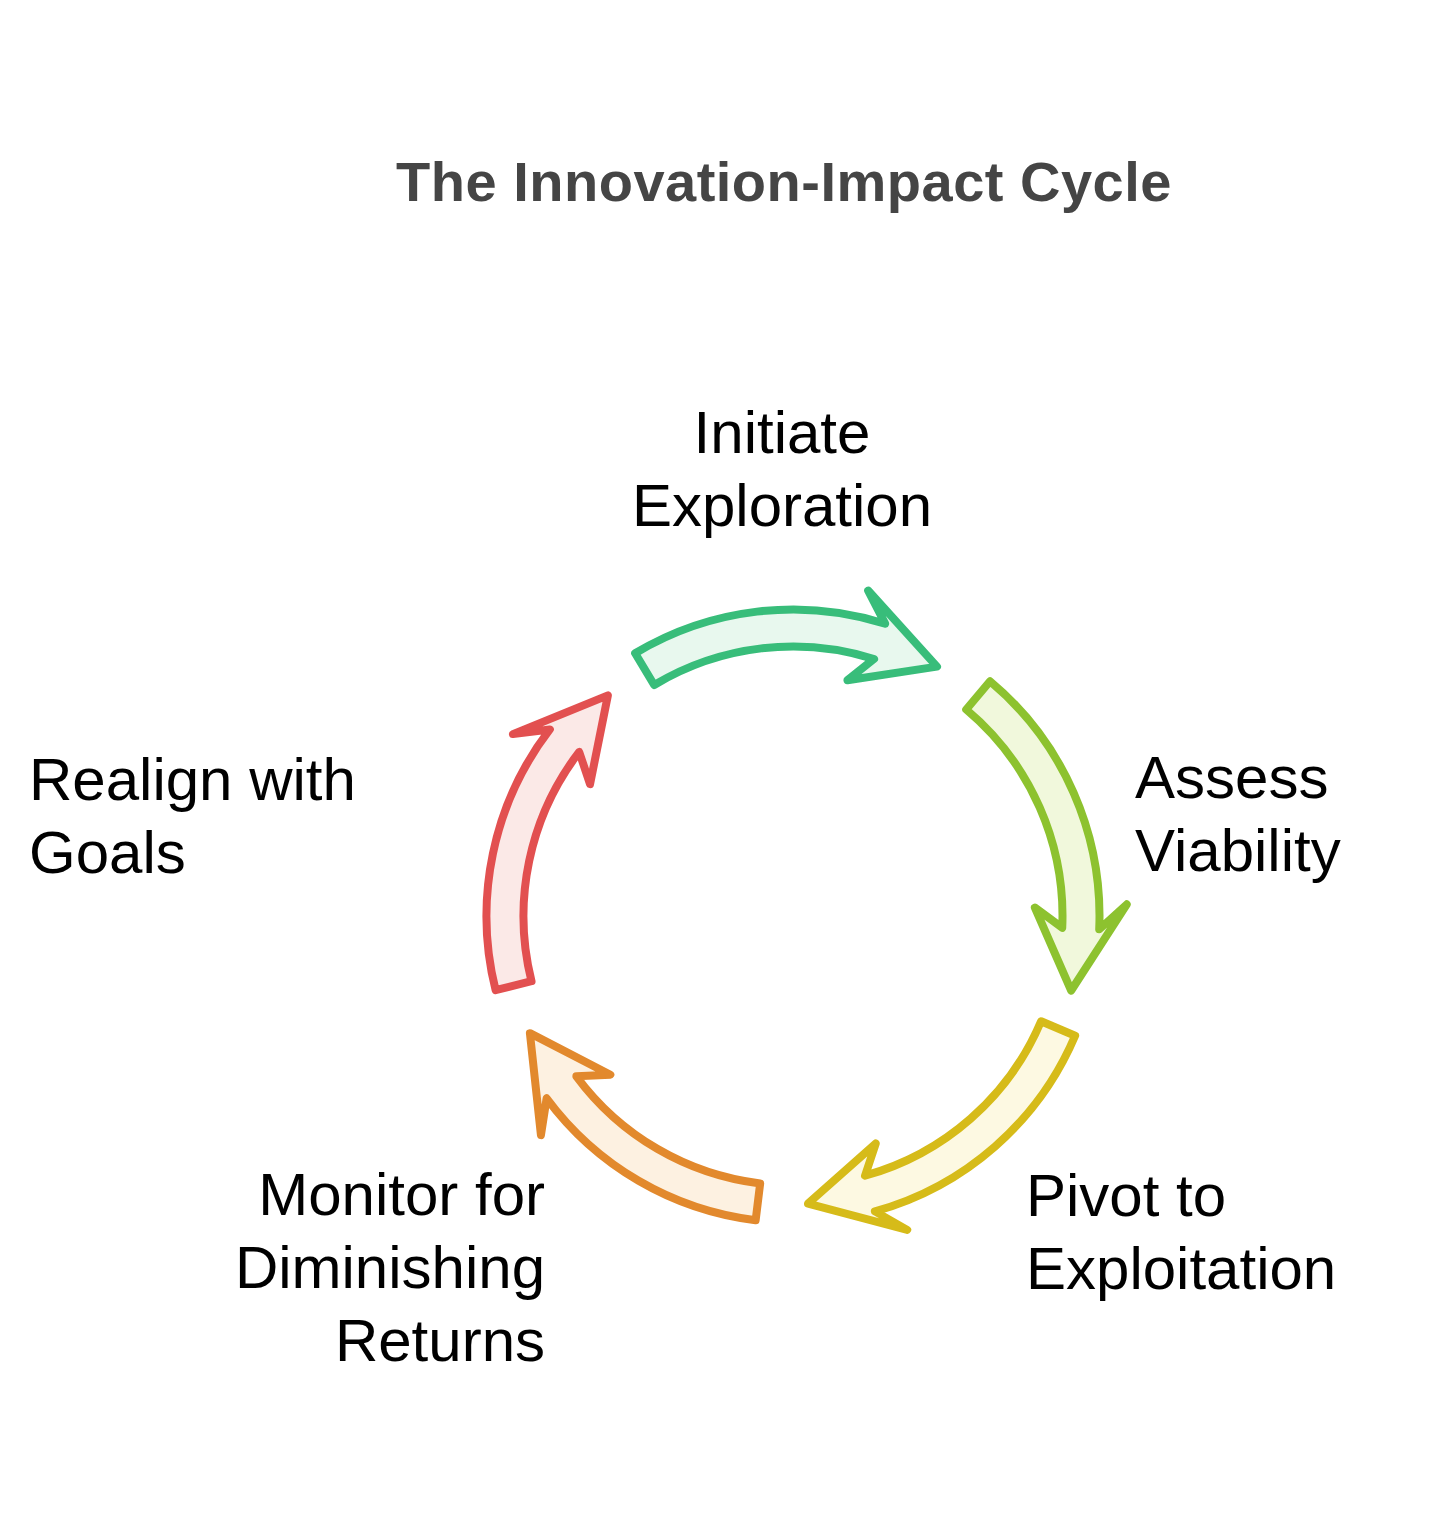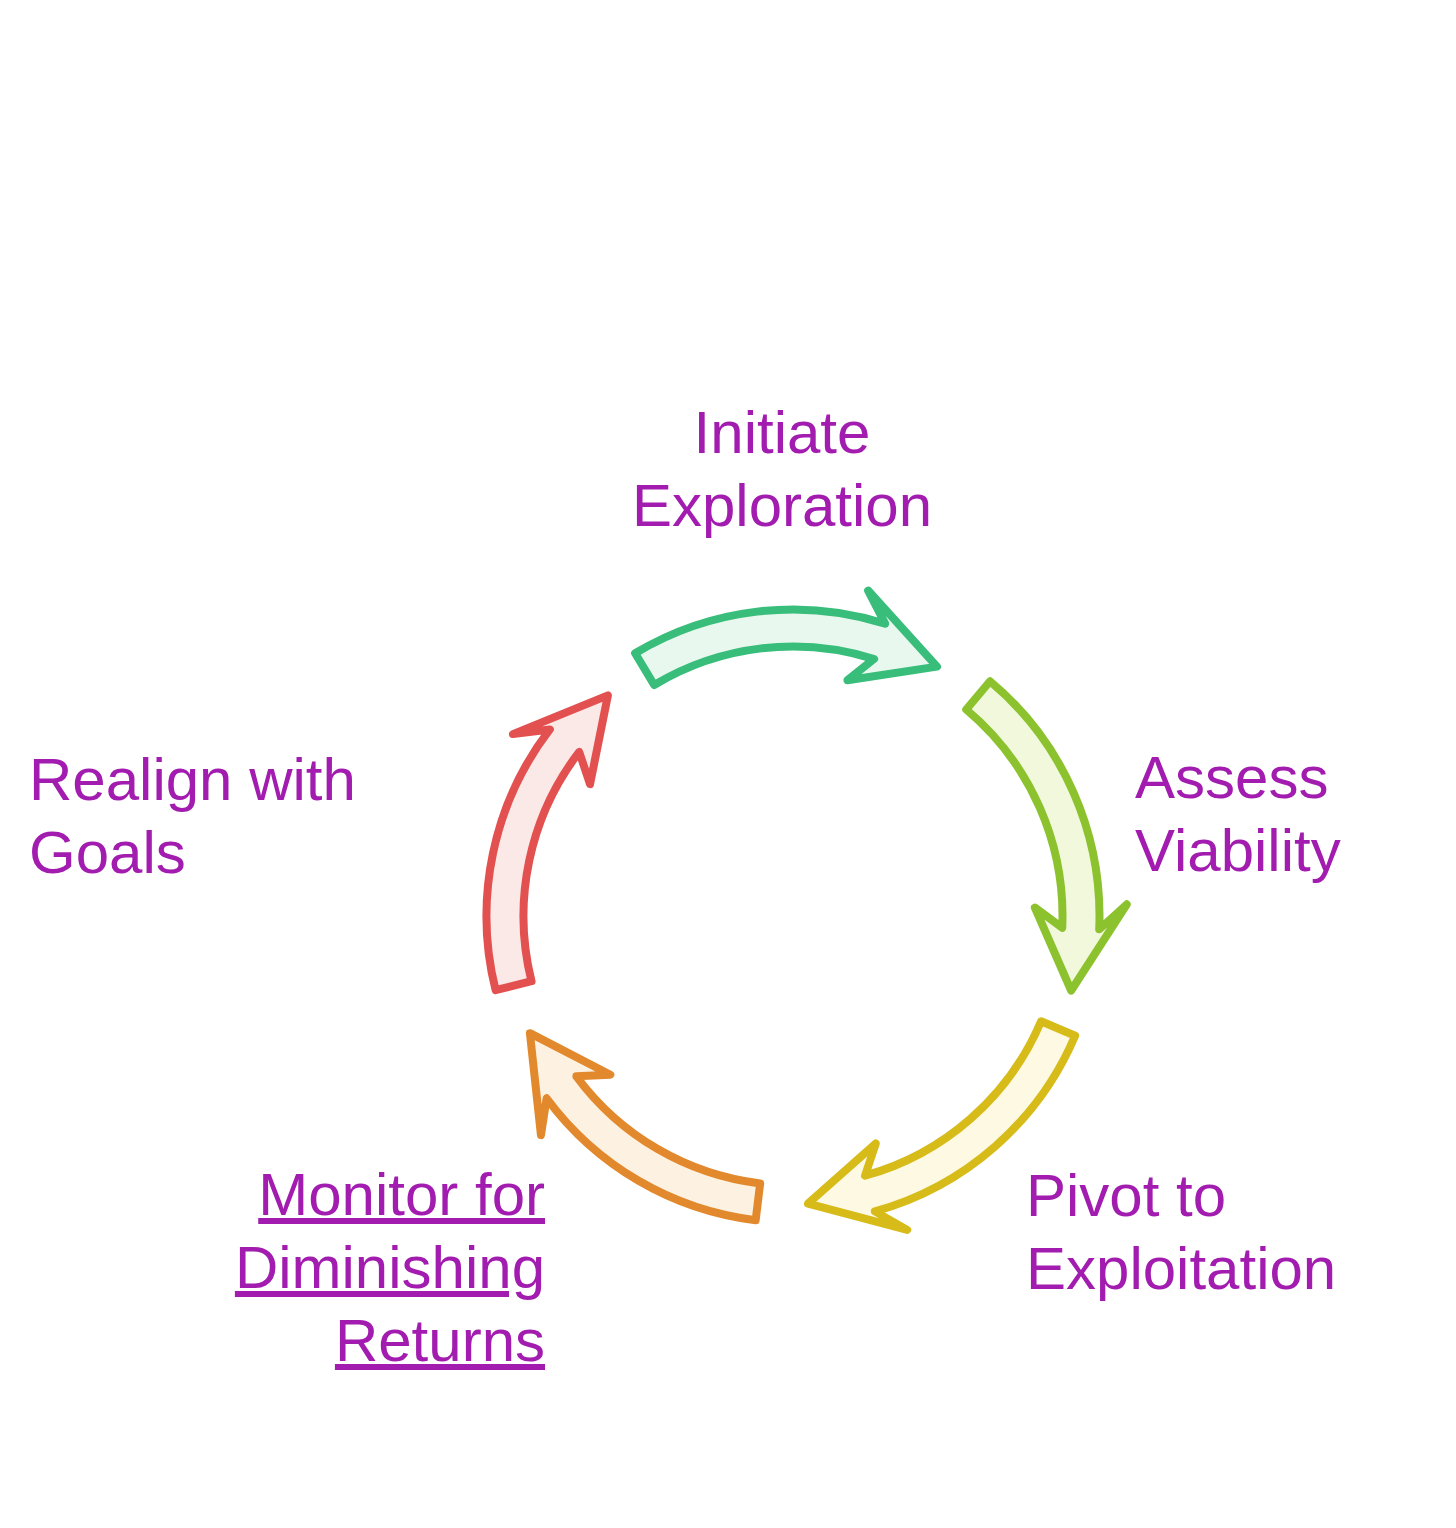--- a/index.html
+++ b/index.html
@@ -29,34 +29,35 @@
     font-size: 56px;
     line-height: 64px;
     font-weight: bold;
     color: #454545;
     letter-spacing: 0.5px;
   }
   .step-label {
     position: absolute;
     font-size: 60px;
     line-height: 73px;
-    color: #a21caf;
+    color: #000000;
     white-space: pre-line;
   }
   .lbl-initiate { top: 396px; left: 432px; width: 700px; text-align: center; }
   .lbl-assess   { top: 741px; left: 1135px; width: 420px; text-align: left; }
   .lbl-pivot    { top: 1159px; left: 1026px; width: 460px; text-align: left; }
-  .lbl-monitor  { top: 1158px; left: 145px; width: 400px; text-align: right; text-decoration: underline; }
+  .lbl-monitor  { top: 1158px; left: 145px; width: 400px; text-align: right; }
   .lbl-realign  { top: 743px; left: 29px;  width: 400px; text-align: left; }
 </style>
 </head>
 <body>
 
 <div id="canvas">
 
+  <div class="page-title">The Innovation-Impact Cycle</div>
 
   <svg id="cycle-svg" width="1456" height="1528" viewBox="0 0 1456 1528">
       <path d="M 635.14 653.28 A 306.50 306.50 0 0 1 885.17 623.69 L 868.13 590.56 L 937.00 666.58 L 847.44 680.20 L 874.04 658.97 A 269.50 269.50 0 0 0 654.20 684.99 Z" fill="#e8f8ee" stroke="#38bd7a" stroke-width="8" stroke-linejoin="round"></path>
       <path d="M 990.01 681.21 A 306.50 306.50 0 0 1 1099.21 929.37 L 1126.80 904.34 L 1071.19 990.54 L 1034.85 907.55 L 1062.24 927.76 A 269.50 269.50 0 0 0 966.23 709.55 Z" fill="#f1f8dc" stroke="#8dc22f" stroke-width="8" stroke-linejoin="round"></path>
       <path d="M 1075.13 1035.76 A 306.50 306.50 0 0 1 874.91 1211.35 L 907.23 1229.86 L 808.07 1203.61 L 875.77 1143.41 L 865.02 1175.70 A 269.50 269.50 0 0 0 1041.08 1021.30 Z" fill="#fdf9e2" stroke="#d6bb19" stroke-width="8" stroke-linejoin="round"></path>
       <path d="M 755.65 1220.22 A 306.50 306.50 0 0 1 546.62 1098.31 L 540.93 1135.12 L 529.90 1033.14 L 610.36 1074.77 L 576.36 1076.30 A 269.50 269.50 0 0 0 760.16 1183.49 Z" fill="#fdf1e1" stroke="#e2892d" stroke-width="8" stroke-linejoin="round"></path>
       <path d="M 495.60 990.15 A 306.50 306.50 0 0 1 549.84 729.41 L 512.88 734.09 L 607.88 695.38 L 590.04 784.20 L 579.19 751.94 A 269.50 269.50 0 0 0 531.51 981.20 Z" fill="#fbe9e7" stroke="#e25050" stroke-width="8" stroke-linejoin="round"></path>
     </svg>
 
   <div class="step-label lbl-initiate">Initiate

